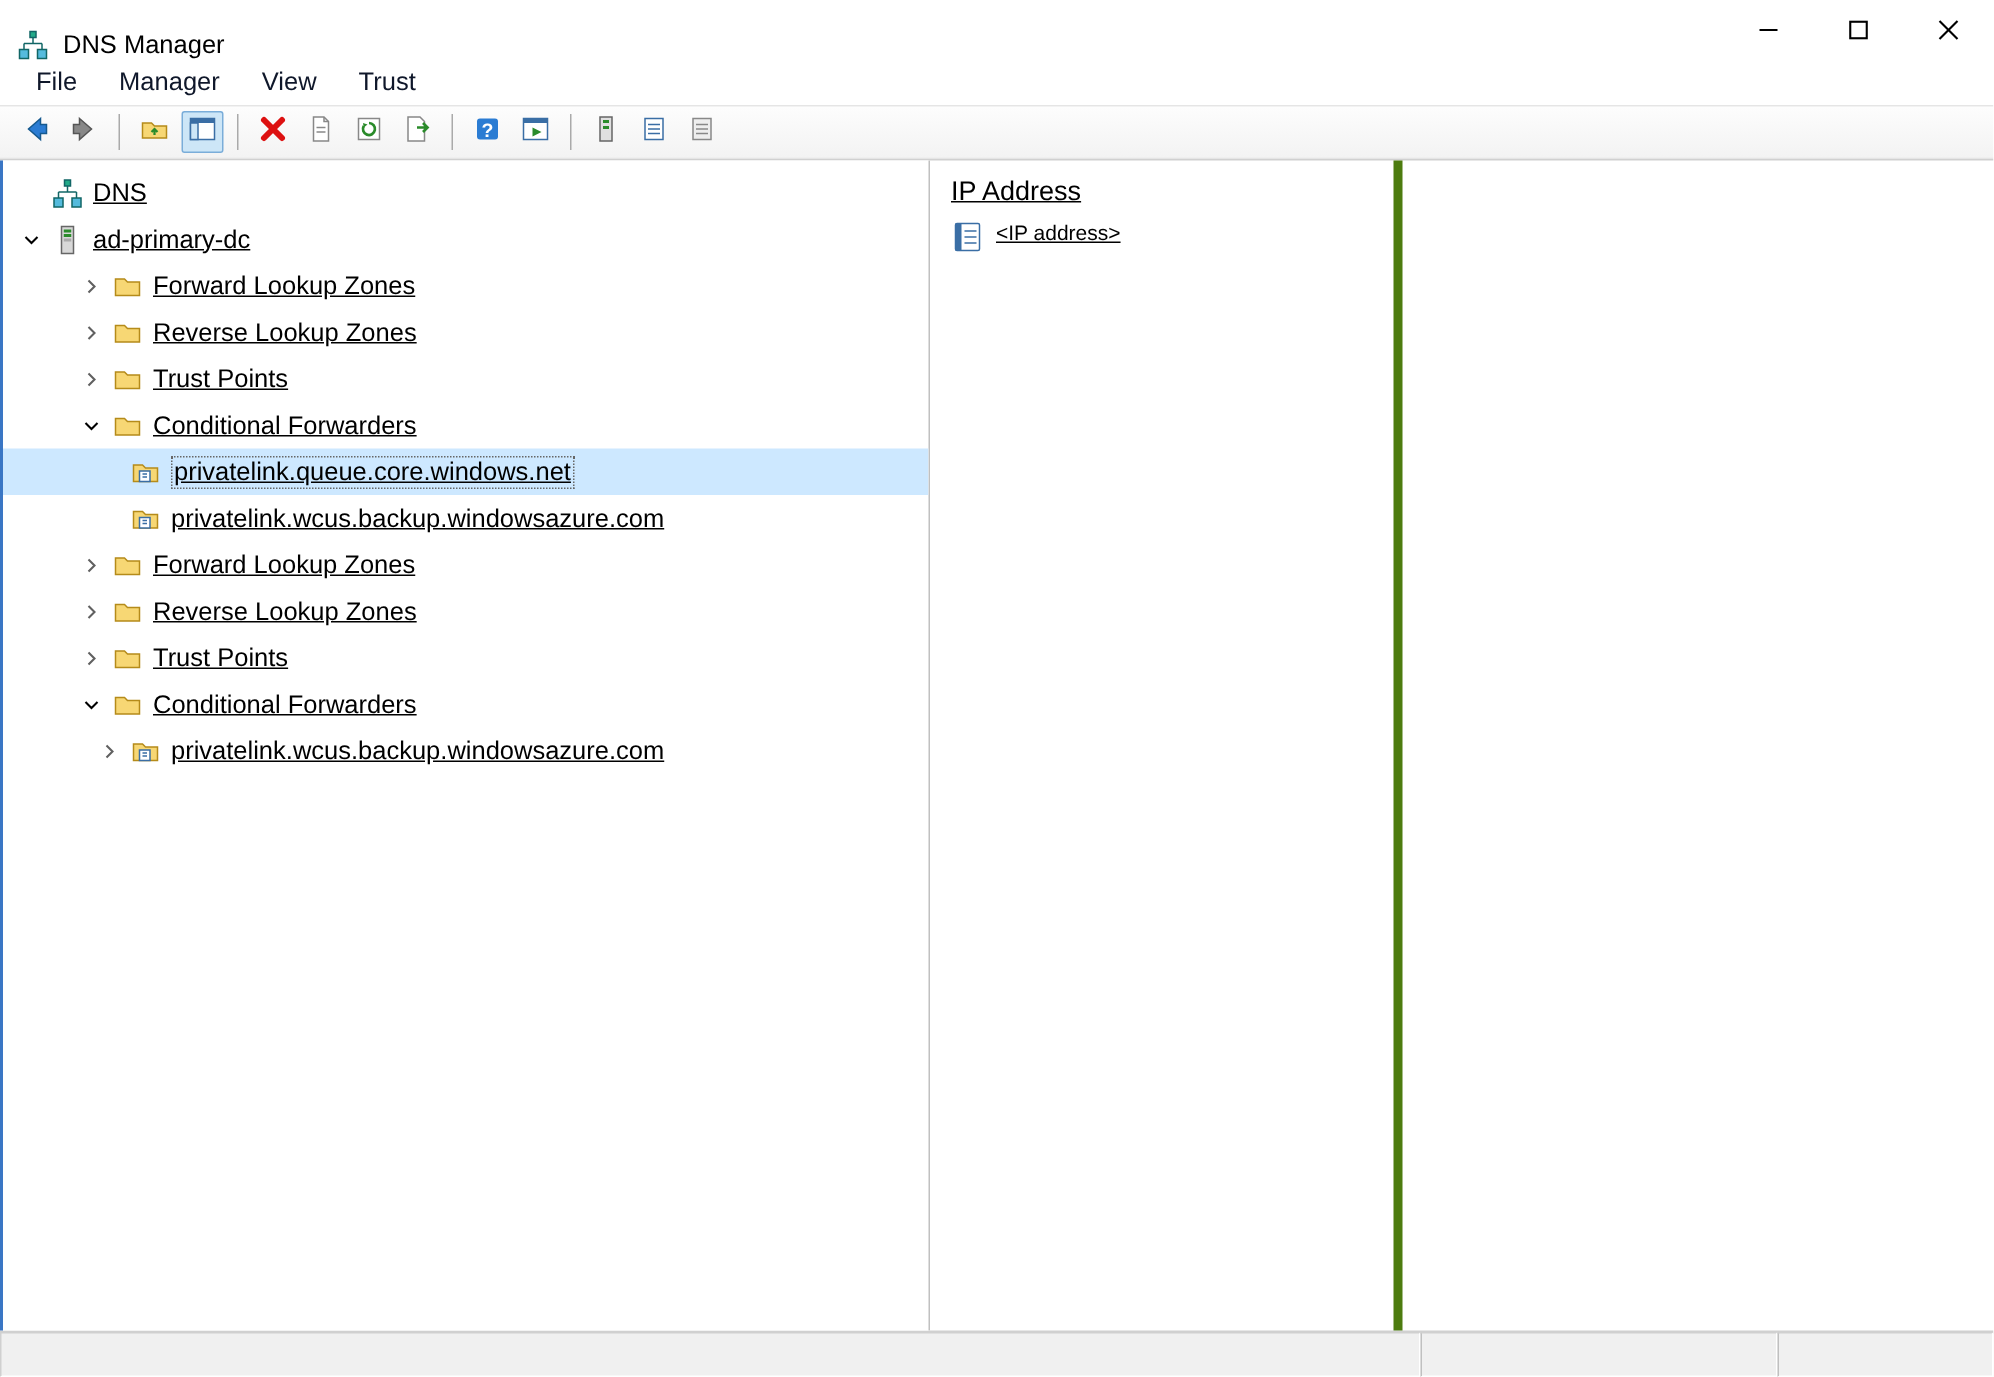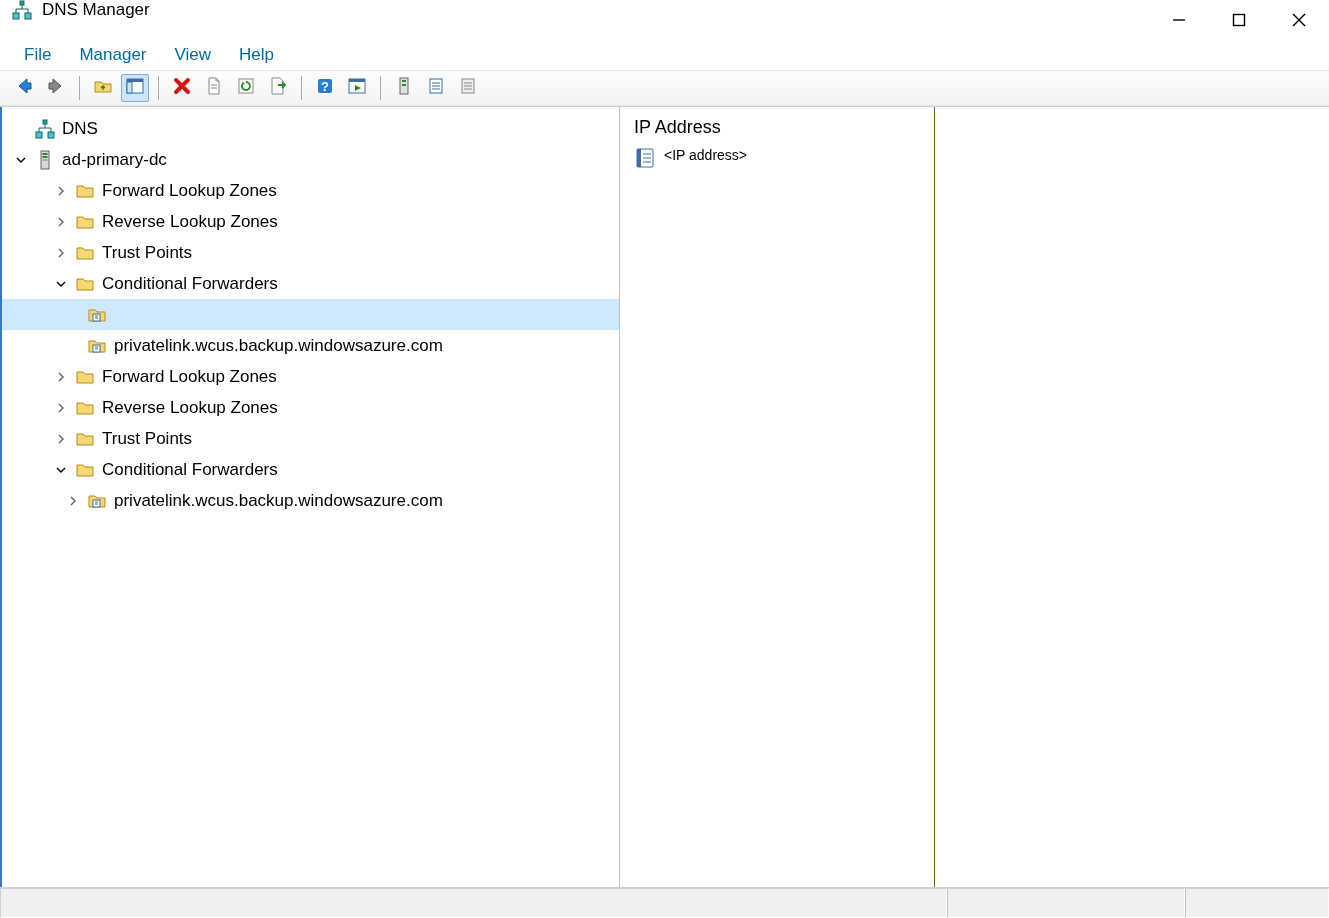--- a/index.html
+++ b/index.html
@@ -1,42 +1,42 @@
 <!DOCTYPE html>
 <html><head>
   <meta charset="utf-8">
   <style>
     * { box-sizing: border-box; margin: 0; padding: 0; font-family: "Segoe UI", Tahoma, sans-serif; }
     body { background: #fff; width: 1329px; height: 918px; overflow: hidden; user-select: none; }
 
     
-    .titlebar { display: flex; align-items: flex-start; height: 40px; padding: 0 0 0 12px; background: #fff; }
+    .titlebar { display: flex; align-items: flex-end; height: 40px; padding: 0 0 0 12px; background: #fff; }
     .titlebar .app-icon { width: 20px; height: 20px; margin-right: 10px; display:flex; align-items:center; justify-content:center; }
     .titlebar .title { font-size: 17px; color: #000; flex: 1; }
     .win-controls { display: flex; height: 100%; }
     .win-btn { width: 60px; display:flex; align-items:center; justify-content:center; cursor: default; }
     .win-btn svg { width: 14px; height: 14px; }
 
     
-    .menubar { display: flex; height: 30px; align-items: center; padding: 0 10px; font-size: 17px; color:#0369a1; }
+    .menubar { display: flex; height: 30px; align-items: center; padding: 0 10px; font-size: 17px; color:#0f172a; }
     .menubar .menu-item { padding: 3px 14px; cursor: default; }
 
     
     .toolbar { display: flex; align-items: center; height: 36px; padding: 0 10px; border-top: 1px solid #e5e5e5; border-bottom: 1px solid #e5e5e5; background: linear-gradient(#fdfdfd,#f3f3f3); gap:4px;}
     .tbtn { width: 28px; height: 28px; display:flex; align-items:center; justify-content:center; border:1px solid transparent; border-radius:2px; }
     .tbtn.active { border-color:#7aadd9; background:#cde6f7;}
     .tsep { width: 1px; height: 24px; background: #aaa; margin: 0 5px; }
     .tbtn svg { width:20px; height:20px;}
 
     
-    .main { display: flex; height: calc(918px - 40px - 30px - 36px - 30px); border-top:1px solid #d0d0d0; border-bottom:1px solid #d0d0d0; }
+    .main { display: flex; height: calc(918px - 40px - 30px - 36px - 30px); border-top:1px solid #d0d0d0; border-bottom:1px solid #d0d0d0;text-decoration:underline; }
     .border-left-accent{ width:2px; background:#3a76c4; }
     .left-pane { width: 618px; border-right: 1px solid #c0c0c0; background:#fff; padding:6px 0; overflow:auto; font-size:17px; color:#000;}
     .right-pane { flex:1; display:flex; }
-    .detail-col { width: 315px; border-right: 1px solid #4d7c0f; padding: 8px 12px; }
+    .detail-col { width: 315px; border-right: 6px solid #4d7c0f; padding: 8px 12px; }
     .detail-rest { flex:1; }
     .col-header { font-size: 18px; color:#000; padding: 2px 2px 6px 2px; }
 
     .detail-item { display:flex; align-items:flex-start; gap: 8px; font-size: 14px; padding:3px 2px;}
     .detail-item .ipicon svg{width:22px;height:22px;}
     .node { display:flex; align-items:center; height: 31px; padding-left: 6px; }
     .expander { width: 18px; height: 18px; display:flex; align-items:center; justify-content:center; margin-right: 4px; cursor: default; color:#606060;}
     .expander.blank { visibility:hidden; }
     .expander svg{width:10px;height:10px;}
     .nicon { width: 22px; height: 22px; margin-right: 6px; display:flex; align-items:center; justify-content:center;}
@@ -85,21 +85,21 @@
           <line x1="13" y1="1" x2="1" y2="13" stroke="#000" stroke-width="1.4"></line>
         </svg>
       </div>
   </div>
 </div>
 
 <div class="menubar">
   <div class="menu-item">File</div>
   <div class="menu-item">Manager</div>
   <div class="menu-item">View</div>
-  <div class="menu-item">Help</div>
+  <div class="menu-item">Trust</div>
 </div>
 
 <div class="toolbar" id="toolbar">
     <div class="tbtn">
       <span><svg viewBox="0 0 20 20">
           <path d="M13 3 L5 10 L13 17 L13 13 L17 13 L17 7 L13 7 Z" fill="#2b7cd3" stroke="#15598f"></path>
         </svg></span>
     </div>
     <div class="tbtn">
       <span><svg viewBox="0 0 20 20">
@@ -277,20 +277,21 @@
         <div class="node indent-2 selected">
           <span class="expander blank"></span>
           <span class="nicon">
             <svg viewBox="0 0 20 20">
               <path d="M2 5h6l2 2h8v9H2z" fill="#f7d774" stroke="#b58b1a"></path>
               <rect x="6" y="9" width="7" height="7" fill="#fff" stroke="#3a6ea5"></rect>
               <line x1="8" y1="11" x2="11" y2="11" stroke="#3a6ea5"></line>
               <line x1="8" y1="13" x2="11" y2="13" stroke="#3a6ea5"></line>
             </svg>
           </span>
+          <span class="label">privatelink.queue.core.windows.net</span>
         </div>
         <div class="node indent-2">
           <span class="expander blank"></span>
           <span class="nicon">
             <svg viewBox="0 0 20 20">
               <path d="M2 5h6l2 2h8v9H2z" fill="#f7d774" stroke="#b58b1a"></path>
               <rect x="6" y="9" width="7" height="7" fill="#fff" stroke="#3a6ea5"></rect>
               <line x1="8" y1="11" x2="11" y2="11" stroke="#3a6ea5"></line>
               <line x1="8" y1="13" x2="11" y2="13" stroke="#3a6ea5"></line>
             </svg>

